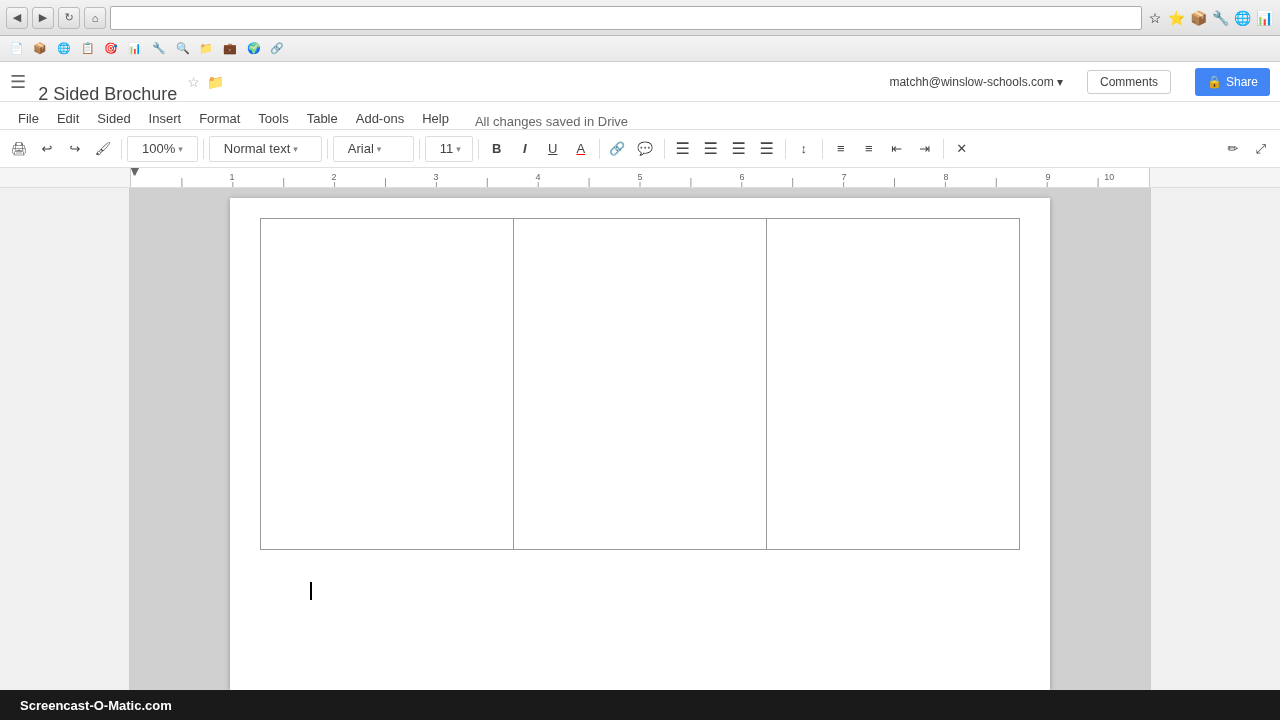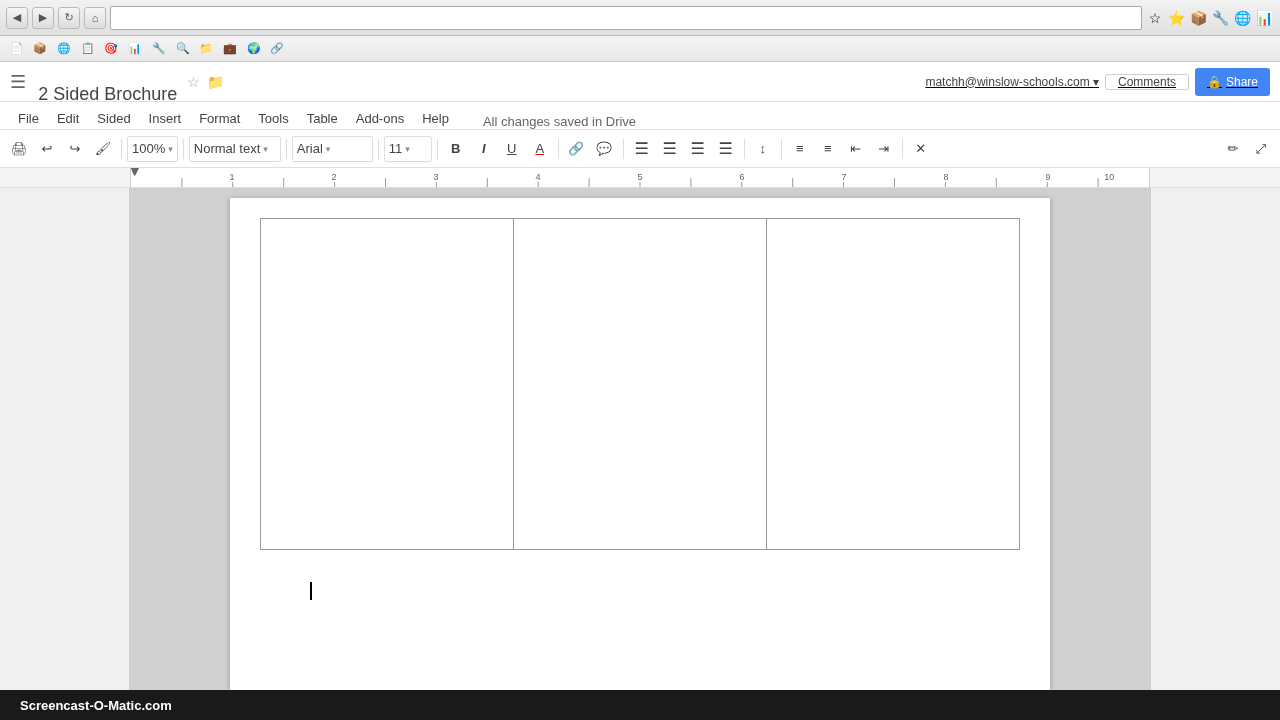--- a/index.html
+++ b/index.html
@@ -42,60 +42,60 @@
     
     .app-header {
       height: 40px; background: #fff; border-bottom: 1px solid #e0e0e0;
       display: flex; align-items: center; padding: 0 10px; gap: 8px;
     }
     .hamburger-icon { font-size: 18px; color: #666; cursor: pointer; margin-right: 4px; }
     .doc-title { font-size: 18px; color: #444; font-weight: normal; margin-top: 26px; }
     .star-icon { font-size: 14px; color: #aaa; cursor: pointer; margin-left: 2px; }
     .folder-icon { font-size: 14px; color: #aaa; cursor: pointer; }
     .header-right {
-      margin-left: auto; display: flex; align-items: center; gap: 6px; text-decoration: underline;
+      margin-left: auto; display: flex; align-items: center; gap: 24px;
     }
     .user-email { font-size: 12px; color: #444; }
     .comments-btn {
-      height: 16px; padding: 0 12px; background: #fff; border: 1px solid #ccc;
+      height: 24px; padding: 0 12px; background: #fff; border: 1px solid #ccc;
       border-radius: 3px; font-size: 12px; cursor: pointer; color: #444;
     }
     .share-btn {
       height: 28px; padding: 0 12px; background: #4285f4; border: none;
       border-radius: 3px; font-size: 12px; cursor: pointer; color: #fff;
       display: flex; align-items: center; gap: 4px;
     }
 
     
     .menu-bar {
       height: 28px; background: #fff; display: flex; align-items: flex-end;
       padding: 0 10px; border-bottom: 1px solid #e0e0e0; gap: 2px;
     }
     .menu-item {
       padding: 3px 8px; font-size: 13px; color: #444; cursor: pointer;
       border-radius: 2px;
     }
-    .saved-status { font-size: 13px; color: #666; margin-left: 24px; }
+    .saved-status { font-size: 13px; color: #666; margin-left: 16px; }
 
     
     .toolbar {
       height: 38px; background: #fff; border-bottom: 1px solid #e0e0e0;
       display: flex; align-items: center; padding: 0 6px; gap: 2px;
     }
     .tb-btn {
       height: 26px; min-width: 26px; padding: 0 3px;
       display: flex; align-items: center; justify-content: center;
       border: none; background: transparent; cursor: pointer;
       border-radius: 2px; font-size: 13px; color: #444;
     }
     .tb-separator { width: 1px; height: 20px; background: #ddd; margin: 0 3px; }
     .tb-dropdown {
-      height: 26px; padding: 0 4px; border: 1px solid #ddd; border-radius: 2px;
+      height: 26px; padding: 0 14px; border: 1px solid #ddd; border-radius: 2px;
       display: flex; align-items: center; gap: 3px; cursor: pointer;
-      font-size: 13px; color: #444; background: #fff;
+      font-size: 13px; color: #444; background: #fff; text-align: center;
     }
     .tb-dropdown-arrow { font-size: 9px; color: #888; }
     .tb-font-size { width: 48px; }
     .tb-bold { font-weight: bold; }
     .tb-italic { font-style: italic; font-weight: bold; }
     .tb-underline { text-decoration: underline; }
 
     
     .ruler {
       height: 20px; background: #f5f5f5; border-bottom: 1px solid #ddd;
@@ -180,21 +180,21 @@
   <button class="tb-btn">🖨</button>
   <button class="tb-btn">↩</button>
   <button class="tb-btn">↪</button>
   <button class="tb-btn">🖌</button>
   <div class="tb-separator"></div>
   <div class="tb-dropdown">
     <span>100%</span>
     <span class="tb-dropdown-arrow">▾</span>
   </div>
   <div class="tb-separator"></div>
-  <div class="tb-dropdown" style="width:92px;">
+  <div class="tb-dropdown" style="width:113px;">
     <span>Normal text</span>
     <span class="tb-dropdown-arrow">▾</span>
   </div>
   <div class="tb-separator"></div>
   <div class="tb-dropdown" style="width:81px;">
     <span>Arial</span>
     <span class="tb-dropdown-arrow">▾</span>
   </div>
   <div class="tb-separator"></div>
   <div class="tb-dropdown tb-font-size">

